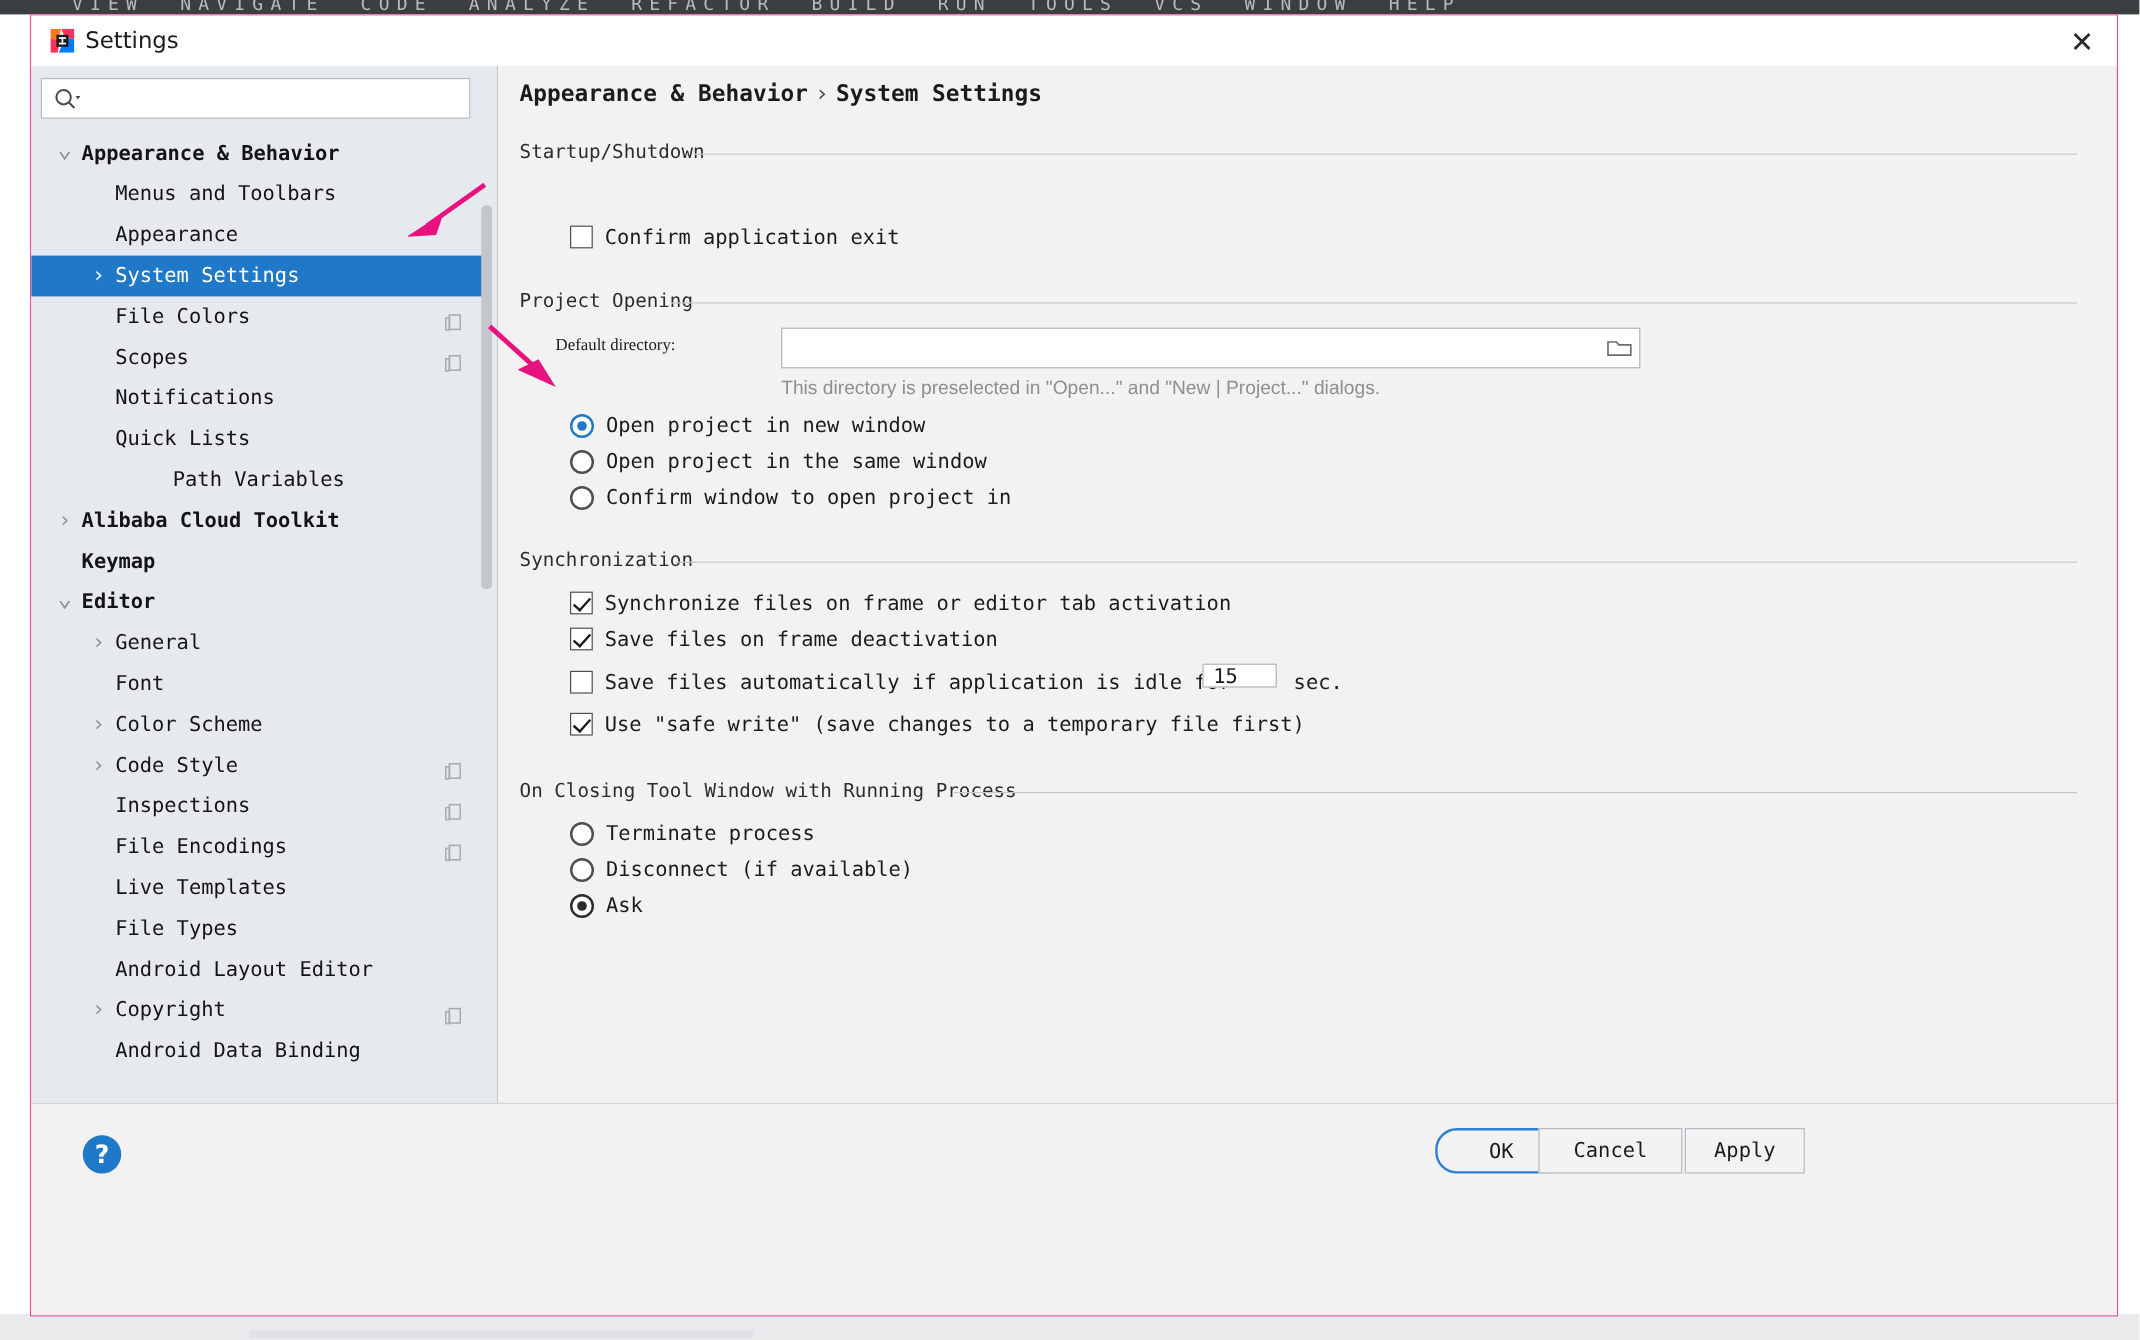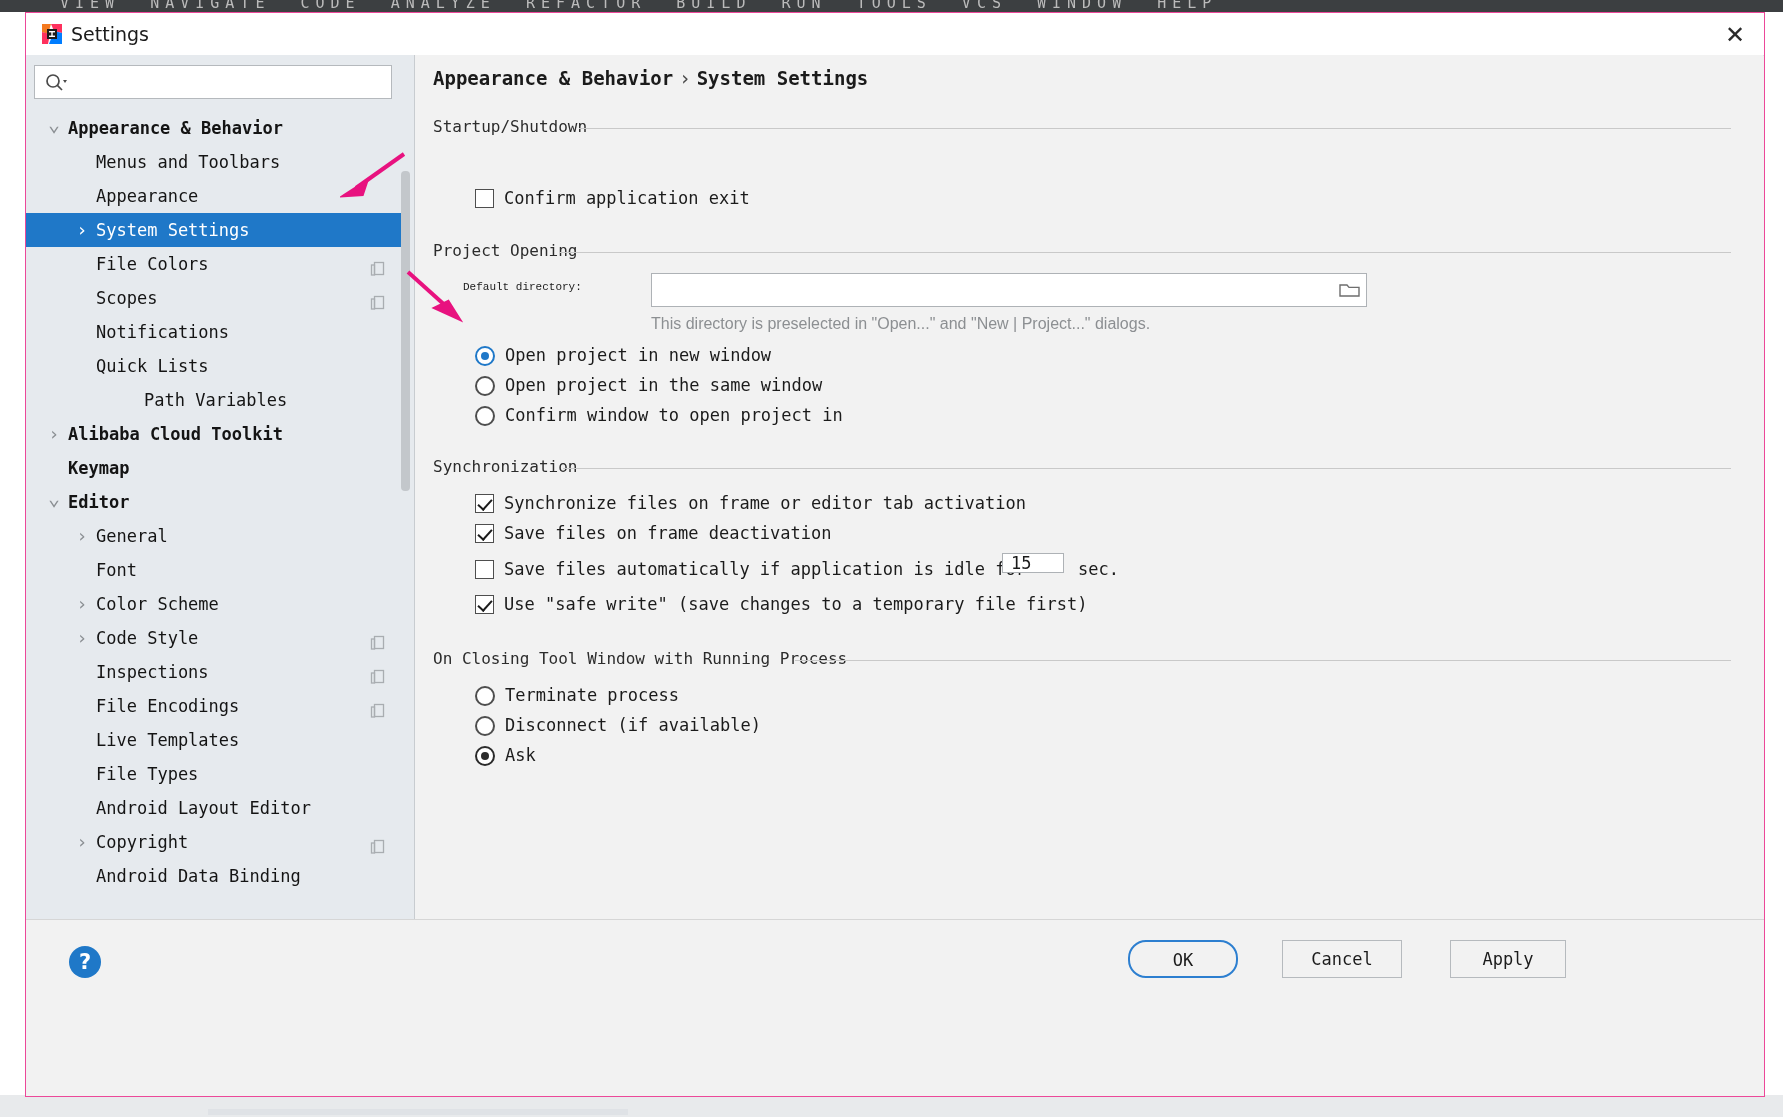--- a/index.html
+++ b/index.html
@@ -186,22 +186,22 @@
     content: "";
     position: absolute; left: 4px; top: 4px;
     width: 8px; height: 8px; border-radius: 50%;
     background: #1f78c8;
   }
   .radio.dark.selected { border-color: #2b2b2b; }
   .radio.dark.selected::after { background: #2b2b2b; }
 
   .field-label {
     position: absolute;
-    font-family: Liberation Mono, monospace;
-    font-size: 11px; color: #1b1b1b; white-space: nowrap; text-align: center;
+    font-family: Liberation Serif, serif;
+    font-size: 14px; color: #1b1b1b; white-space: nowrap; text-align: center;
   }
   .textfield {
     position: absolute;
     background: #ffffff; border: 1px solid #aeb2b6;
     box-sizing: border-box;
   }
   .textfield input {
     width: 100%; height: 100%; border: none; outline: none;
     background: transparent; padding: 0 8px;
     font-family: "DejaVu Sans Mono", monospace; font-size: 16px; color: #1b1b1b;
@@ -494,23 +494,23 @@
       <div class="row" style="left:60px; top:688px;">
         <span class="radio dark selected"></span><span>Ask</span>
       </div>
 
     </div>
 
     <div class="footer">
       <span class="help-btn">
         <span class="help-q">?</span>
       </span>
-      <div class="btn default" style="left:1102px; width:110px;border-radius:18px;">OK</div>
+      <div class="btn default" style="left:1170px; width:110px;border-radius:18px;">OK</div>
       <div class="btn" style="left:1256px; width:120px;">Cancel</div>
-      <div class="btn" style="left:1378px; width:116px;margin-left:46px;">Apply</div>
+      <div class="btn" style="left:1378px; width:100px;">Apply</div>
     </div>
 
   </div>
 
   <svg class="arrow" style="left:340px; top:150px;" width="70" height="50">
     <g stroke="#e8127f" stroke-width="4" fill="#e8127f">
       <line x1="64" y1="4" x2="16" y2="38"></line>
       <path d="M6 45 L26 32 L22 44 Z"></path>
     </g>
   </svg>

